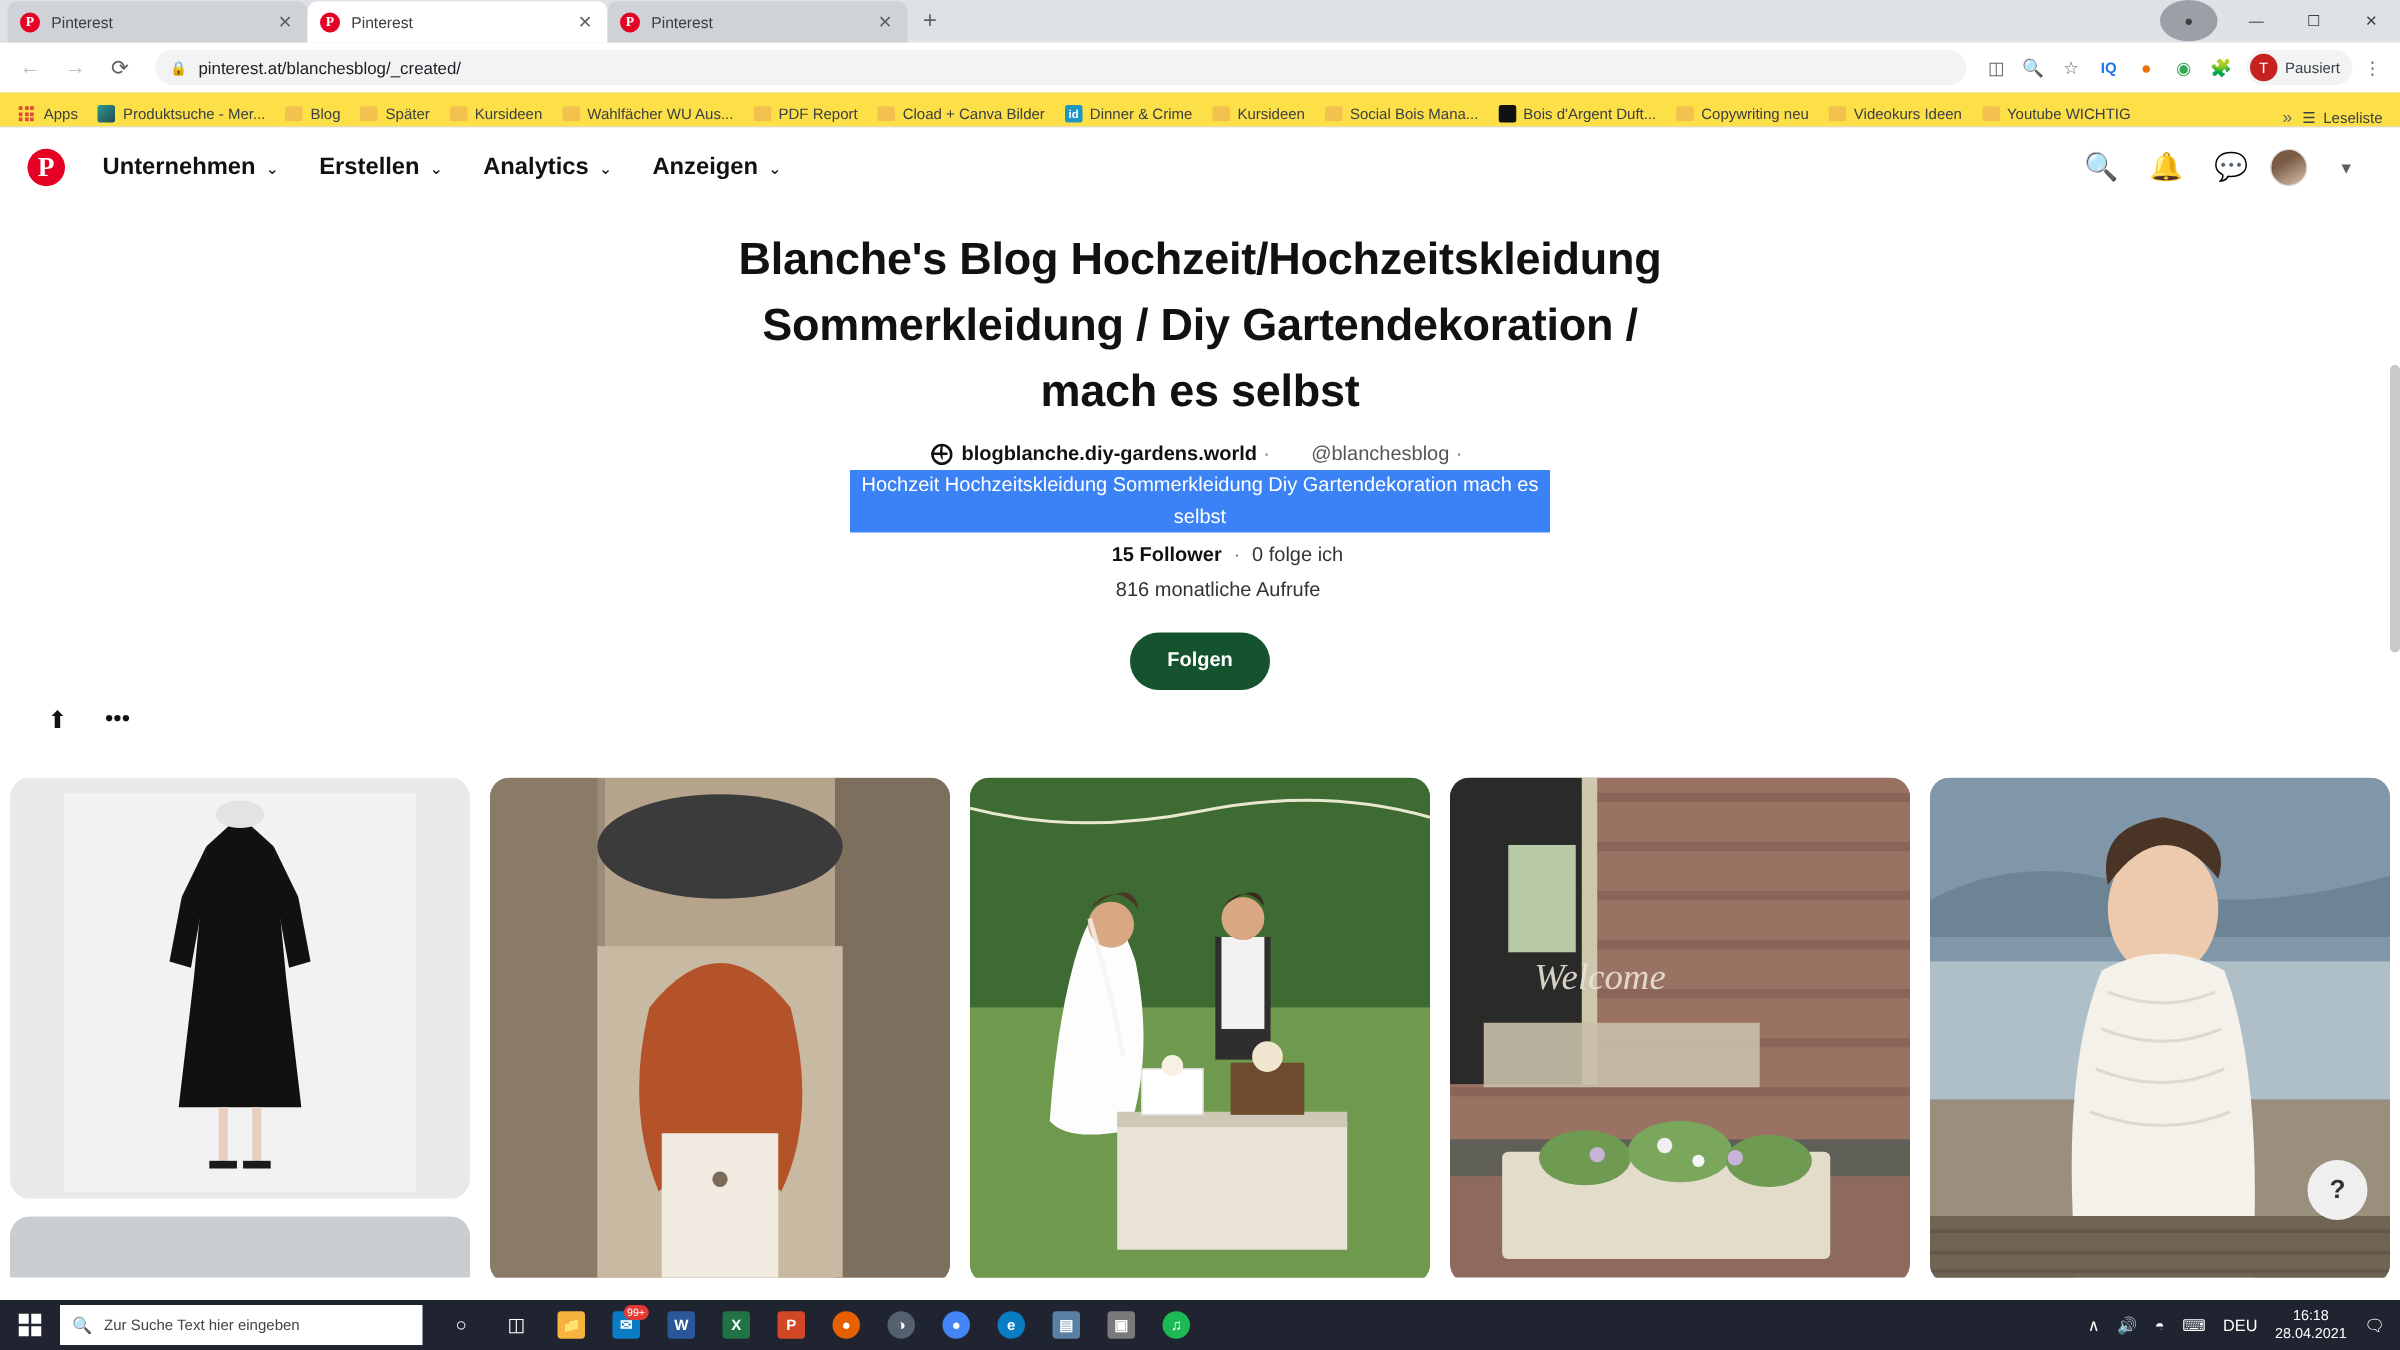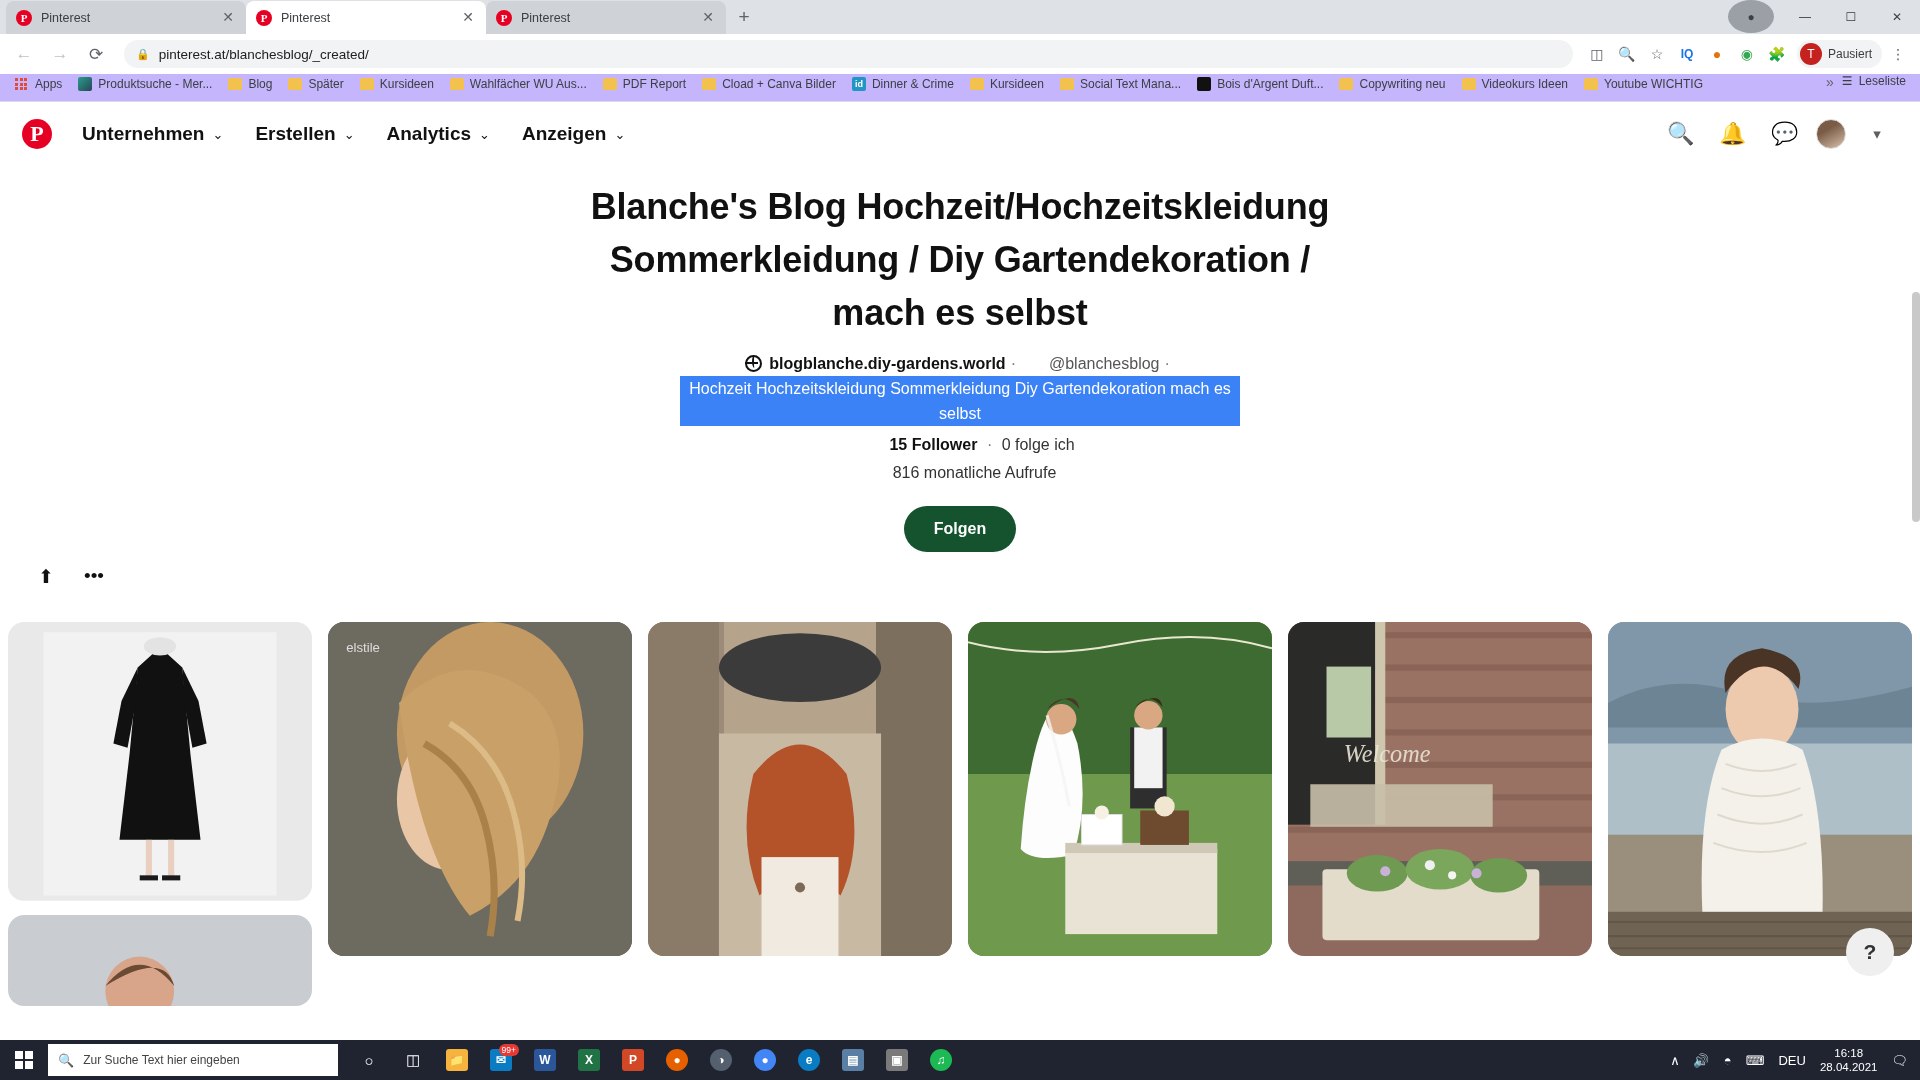--- a/index.html
+++ b/index.html
@@ -39,21 +39,21 @@
     flex: 1; height: 28px; background: #f1f3f4; border-radius: 14px;
     display: flex; align-items: center; padding: 0 12px; margin: 0 8px;
     font-size: 13.5px; color: #202124;
   }
   .lock { margin-right: 9px; font-size: 11px; color: #5f6368; }
   .omnibox .url { color: #202124; }
   .tb-icon { width: 28px; height: 28px; display: flex; align-items: center; justify-content: center; color: #5f6368; font-size: 14px; margin-left: 2px; }
   .profile-pill { display: flex; align-items: center; background: #f1f3f4; border-radius: 14px; height: 28px; padding: 0 10px 0 3px; margin-left: 6px; font-size: 12px; color: #3c4043; }
   .profile-pill .av { width: 22px; height: 22px; border-radius: 50%; background: #c5221f; color: #fff; display: flex; align-items: center; justify-content: center; font-size: 12px; margin-right: 6px; }
 
-  .bookmarks { height: 28px; background: #c4b5fd; display: flex; align-items: flex-start; padding: 0 8px; font-size: 12px; color: #3c4043; border-bottom: 1px solid #dadce0; }
+  .bookmarks { height: 28px; background: #fde047; display: flex; align-items: flex-end; padding: 0 8px; font-size: 12px; color: #3c4043; border-bottom: 1px solid #dadce0; }
   .bm { display: flex; align-items: center; padding: 3px 7px; margin-right: 2px; white-space: nowrap; border-radius: 4px; }
   .bm .folder { width: 14px; height: 12px; background: #f2c14e; border-radius: 2px 2px 1px 1px; margin-right: 6px; flex: 0 0 14px; }
   .bm .dots { width: 14px; margin-right: 6px; display:grid; grid-template-columns:repeat(3,3px); grid-template-rows:repeat(3,3px); gap:1.5px;}
   .bm .dots i { background:#e04b3a; display:block; width:3px;height:3px;}
   .bm .fav-img { width: 14px; height: 14px; margin-right: 6px; border-radius: 2px; flex:0 0 14px;}
   .bm-overflow { margin-left: auto; color: #5f6368; font-size: 14px; padding: 0 8px; }
   .reading { display: flex; align-items: center; font-size: 12px; color:#3c4043; padding-right:6px;}
   .reading .ic { margin-right:6px; font-size:12px; }
 
   
@@ -219,21 +219,21 @@
       <div class="bm">
           <span class="fav-img" style="background:#2196c4;color:#fff;font-size:9px;text-align:center;line-height:14px;font-weight:bold;">id</span>
           <span>Dinner &amp; Crime</span>
         </div>
       <div class="bm">
           <span class="folder"></span>
           <span>Kursideen</span>
         </div>
       <div class="bm">
           <span class="folder"></span>
-          <span>Social Text Mana...</span>
+          <span>Social Bois Mana...</span>
         </div>
       <div class="bm">
           <span class="fav-img" style="background:#111;"></span>
           <span>Bois d'Argent Duft...</span>
         </div>
       <div class="bm">
           <span class="folder"></span>
           <span>Copywriting neu</span>
         </div>
       <div class="bm">
@@ -332,34 +332,20 @@
         </div>
         <div class="pin">
           <svg viewBox="0 0 300 90" class="img-ph">
             <rect width="300" height="90" fill="#c9cdd2"></rect>
             <circle cx="130" cy="75" r="34" fill="#d8a58a"></circle>
             <path d="M96 70 q34 -42 68 0 q-10 -36 -68 0" fill="#6b4a34"></path>
           </svg>
         </div>
       </div>
 
-      <div class="col">
-        <div class="pin">
-          <svg viewBox="0 0 300 330" class="img-ph">
-            <rect width="300" height="330" fill="#5b5a52"></rect>
-            <rect width="300" height="330" fill="#6d6a60"></rect>
-            <ellipse cx="160" cy="110" rx="92" ry="110" fill="#c39a63"></ellipse>
-            <ellipse cx="120" cy="175" rx="52" ry="70" fill="#e8c6a6"></ellipse>
-            <path d="M70 80 q60 -60 130 -10 q45 40 20 120 q-20 70 -80 100 q-50 -60 -70 -210" fill="#c8a068"></path>
-            <path d="M95 120 q45 25 60 80 q15 55 5 110" stroke="#a98149" stroke-width="7" fill="none"></path>
-            <path d="M120 100 q50 30 65 95 q12 50 2 100" stroke="#dcbb86" stroke-width="6" fill="none"></path>
-            <text x="18" y="30" fill="#f0f0f0" font-size="13" font-family="Liberation Sans, sans-serif" opacity="0.85">elstile</text>
-          </svg>
-        </div>
-      </div>
 
       <div class="col">
         <div class="pin">
           <svg viewBox="0 0 300 330" class="img-ph">
             <rect width="300" height="330" fill="#9c8b78"></rect>
             <rect x="0" y="0" width="70" height="330" fill="#8a7a68"></rect>
             <rect x="225" y="0" width="75" height="330" fill="#7d6f5e"></rect>
             <rect x="75" y="0" width="150" height="120" fill="#b6a38c"></rect>
             <ellipse cx="150" cy="45" rx="80" ry="34" fill="#3b3b3b"></ellipse>
             <rect x="70" y="110" width="160" height="220" fill="#c8b9a3"></rect>

